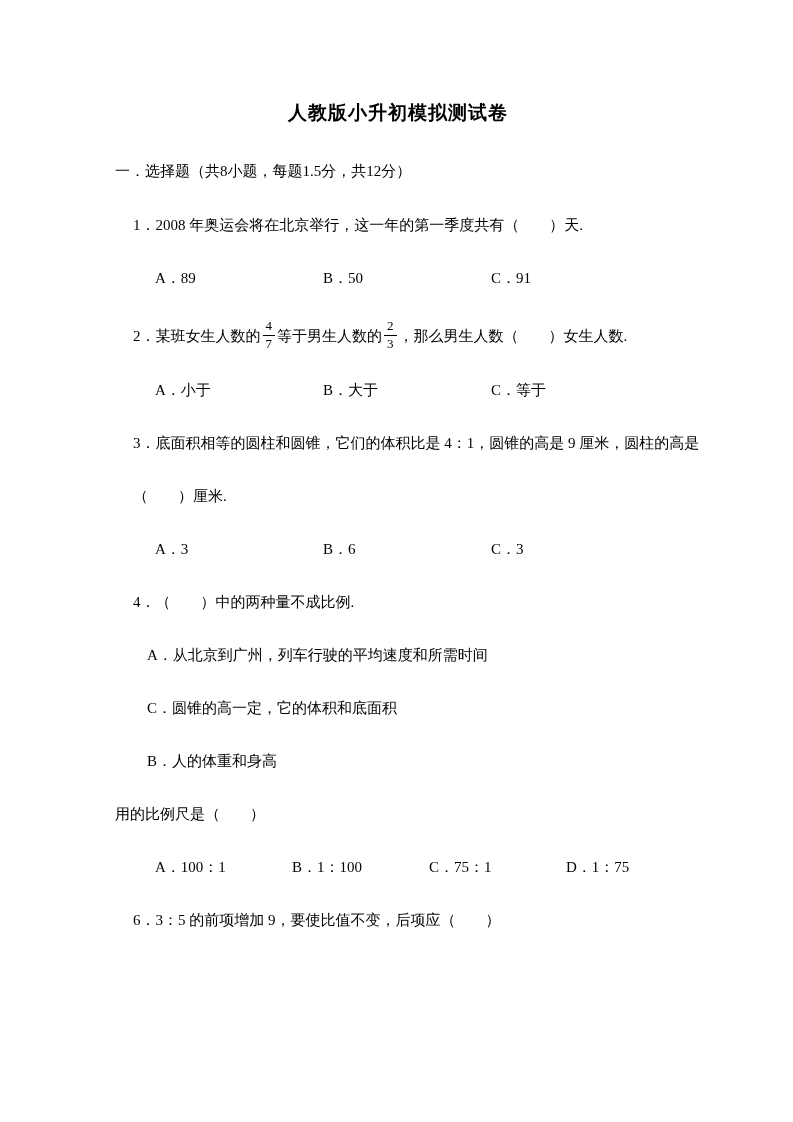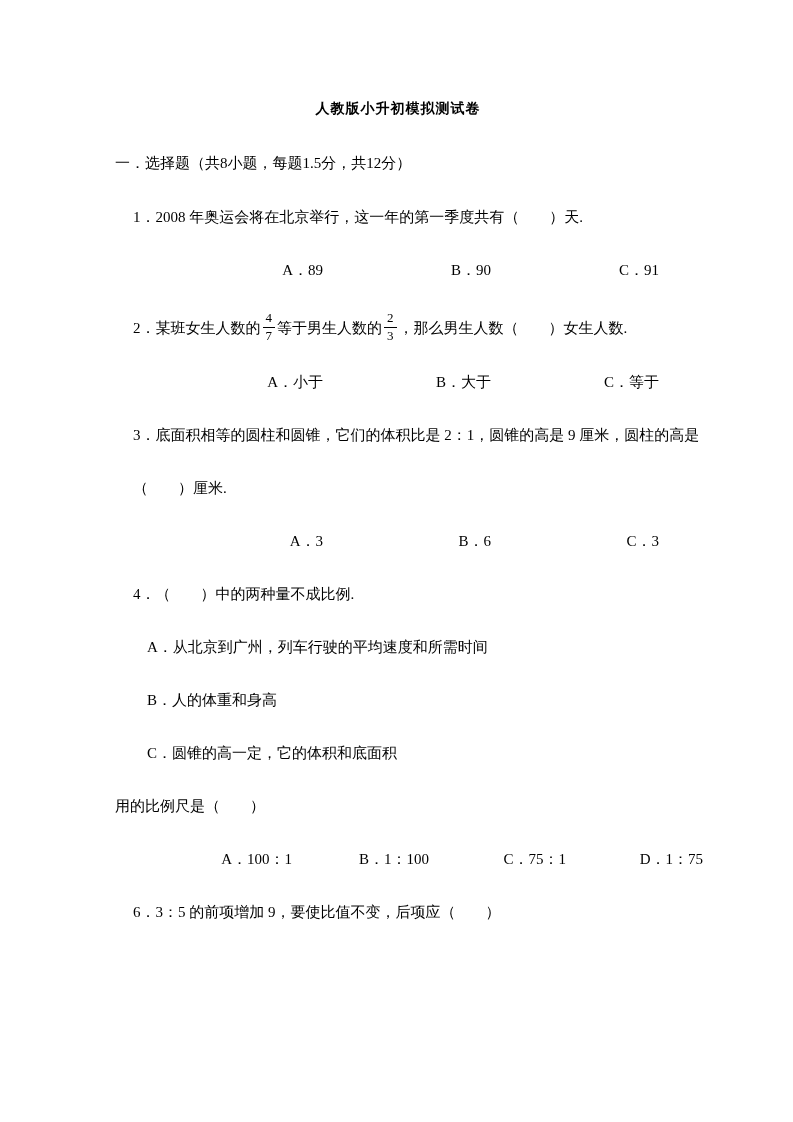--- a/index.html
+++ b/index.html
@@ -15,41 +15,40 @@
     background: #ffffff;
     box-sizing: border-box;
     padding: 100px 112px 0 115px;
     font-family: "Liberation Serif", "DejaVu Serif", serif;
     font-size: 15px;
     color: #000000;
     overflow: hidden;
   }
   .doc-title {
     text-align: center;
-    font-size: 14px;
+    font-size: 19px;
     font-weight: bold;
     margin: 0 0 36px 0;
     letter-spacing: 1px;
   }
   .section-heading {
     font-weight: normal;
     margin: 0 0 34px 0;
   }
   .line {
     margin: 0 0 32px 0;
     line-height: 21px;
     white-space: nowrap;
   }
   .q-indent   { padding-left: 18px; }
   .opt-indent { padding-left: 40px; }
   .sub-indent { padding-left: 32px; margin-top: 20px; }
   .no-indent  { padding-left: 0; }
   .options-row {
     display: flex;
-    text-align: right;
   }
   .options-row .opt {
     display: inline-block;
     width: 168px;
     flex: 0 0 auto;
   }
   .options-row.four .opt {
     width: 137px;
   }
   .frac {
@@ -80,45 +79,45 @@
 
 <div class="page">
 
   <h1 class="doc-title">人教版小升初模拟测试卷</h1>
 
   <div class="section-heading">一．选择题（共8小题，每题1.5分，共12分）</div>
 
   <div class="line q-indent">1．2008 年奥运会将在北京举行，这一年的第一季度共有（　　）天.</div>
   <div class="line opt-indent options-row">
     <span class="opt">A．89</span>
-    <span class="opt">B．90</span>
+    <span class="opt">B．50</span>
     <span class="opt">C．91</span>
   </div>
 
   <div class="line q-indent frac-line">
     <span>2．某班女生人数的</span><span class="frac"><span class="num">4</span><span class="den">7</span></span><span>等于男生人数的</span><span class="frac"><span class="num">2</span><span class="den">3</span></span><span>，那么男生人数（　　）女生人数.</span>
   </div>
   <div class="line opt-indent options-row">
     <span class="opt">A．小于</span>
     <span class="opt">B．大于</span>
     <span class="opt">C．等于</span>
   </div>
 
-  <div class="line q-indent">3．底面积相等的圆柱和圆锥，它们的体积比是 2：1，圆锥的高是 9 厘米，圆柱的高是</div>
+  <div class="line q-indent">3．底面积相等的圆柱和圆锥，它们的体积比是 4：1，圆锥的高是 9 厘米，圆柱的高是</div>
   <div class="line q-indent">（　　）厘米.</div>
   <div class="line opt-indent options-row">
     <span class="opt">A．3</span>
     <span class="opt">B．6</span>
     <span class="opt">C．3</span>
   </div>
 
   <div class="line q-indent">4．（　　）中的两种量不成比例.</div>
   <div class="line sub-indent">A．从北京到广州，列车行驶的平均速度和所需时间</div>
+  <div class="line sub-indent">C．圆锥的高一定，它的体积和底面积</div>
   <div class="line sub-indent">B．人的体重和身高</div>
-  <div class="line sub-indent">C．圆锥的高一定，它的体积和底面积</div>
 
   <div class="line no-indent">用的比例尺是（　　）</div>
   <div class="line opt-indent options-row four">
     <span class="opt">A．100：1</span>
     <span class="opt">B．1：100</span>
     <span class="opt">C．75：1</span>
     <span class="opt">D．1：75</span>
   </div>
 
   <div class="line q-indent">6．3：5 的前项增加 9，要使比值不变，后项应（　　）</div>

